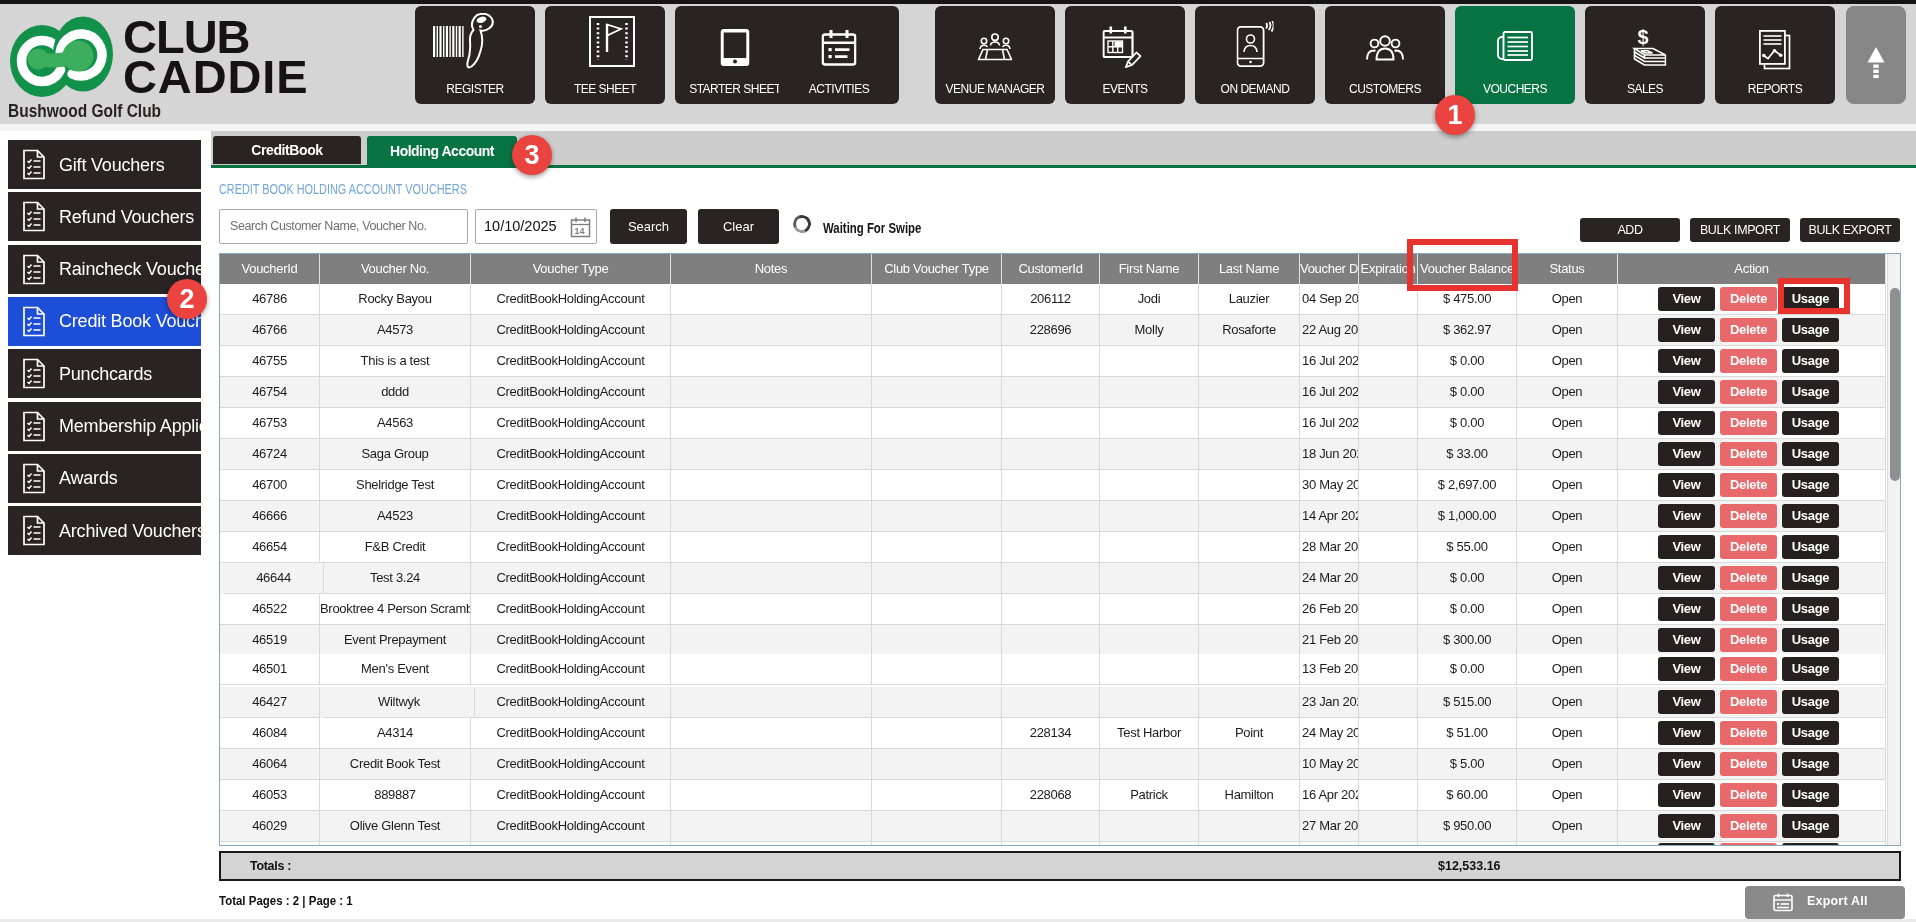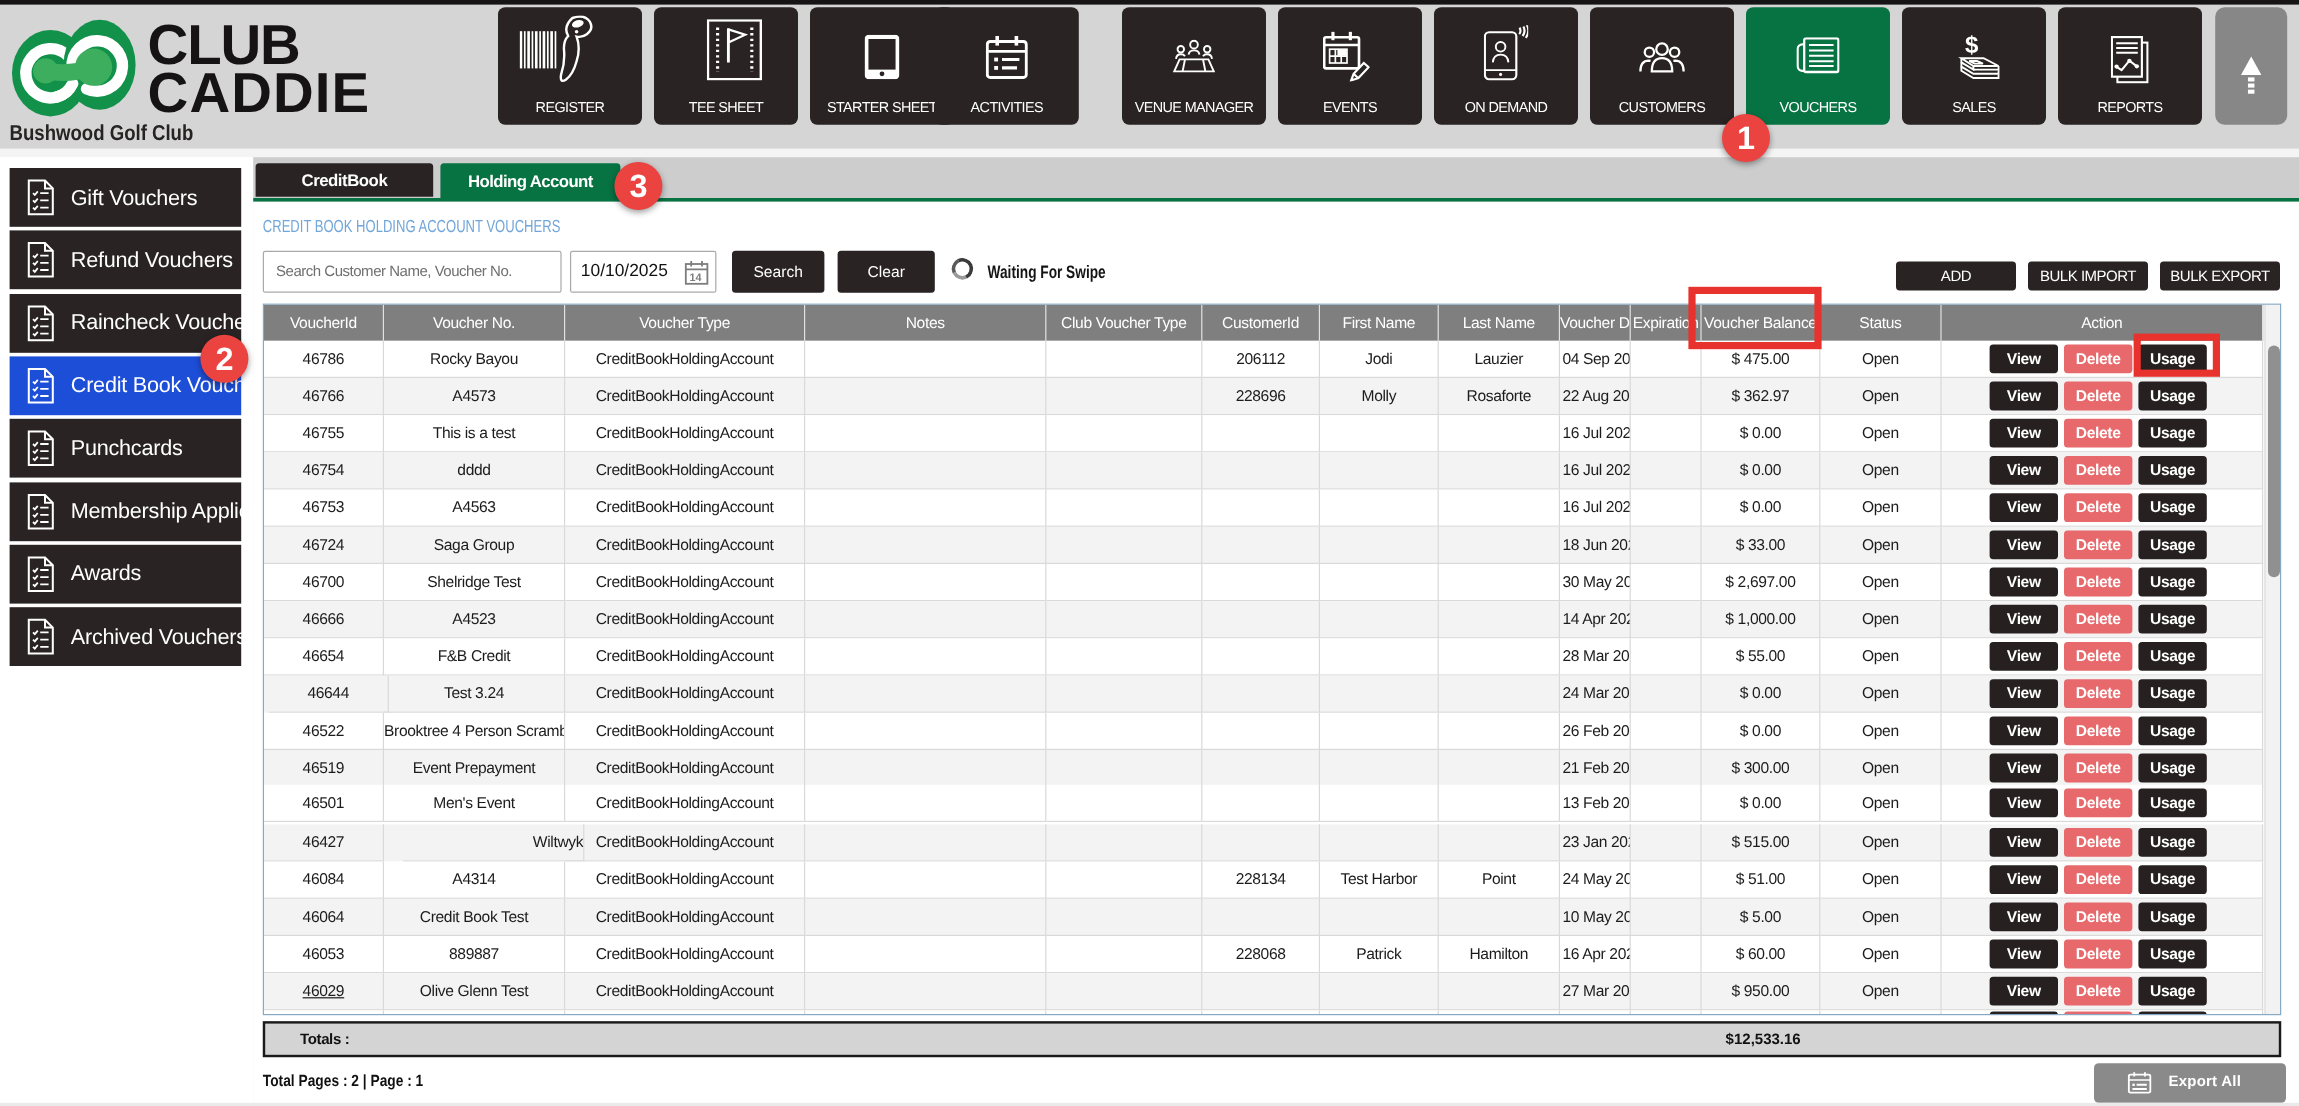--- a/index.html
+++ b/index.html
@@ -645,21 +645,21 @@
       <div class="td" style="left:1198px;width:99px;">$ 0.00</div>
       <div class="td" style="left:1297px;width:101px;">Open</div>
       <div class="td" style="left:1398px;width:268px;">
         <div class="abtn" style="left:40px;">View</div>
         <div class="abtn del" style="left:102px;">Delete</div>
         <div class="abtn" style="left:164px;">Usage</div>
       </div>
     </div>
     <div class="row alt" style="top:433px;">
       <div class="td" style="left:0px;width:100px;">46427</div>
-      <div class="td" style="left:116px;width:151px;text-align:right;">Wiltwyk</div>
+      <div class="td" style="left:104px;width:151px;">Wiltwyk</div>
       <div class="td" style="left:251px;width:200px;">CreditBookHoldingAccount</div>
       <div class="td" style="left:451px;width:201px;"></div>
       <div class="td" style="left:652px;width:130px;"></div>
       <div class="td" style="left:782px;width:98px;"></div>
       <div class="td" style="left:880px;width:99px;"></div>
       <div class="td" style="left:979px;width:101px;"></div>
       <div class="td lft" style="left:1080px;width:59px;">23 Jan 2024</div>
       <div class="td" style="left:1139px;width:59px;"></div>
       <div class="td" style="left:1198px;width:99px;">$ 515.00</div>
       <div class="td" style="left:1297px;width:101px;">Open</div>
@@ -720,21 +720,21 @@
       <div class="td" style="left:1139px;width:59px;"></div>
       <div class="td" style="left:1198px;width:99px;">$ 60.00</div>
       <div class="td" style="left:1297px;width:101px;">Open</div>
       <div class="td" style="left:1398px;width:268px;">
         <div class="abtn" style="left:40px;">View</div>
         <div class="abtn del" style="left:102px;">Delete</div>
         <div class="abtn" style="left:164px;">Usage</div>
       </div>
     </div>
     <div class="row alt" style="top:557px;">
-      <div class="td" style="left:0px;width:100px;text-decoration:underline;">46029</div>
+      <div class="td" style="left:0px;width:100px;">46029</div>
       <div class="td" style="left:100px;width:151px;">Olive Glenn Test</div>
       <div class="td" style="left:251px;width:200px;">CreditBookHoldingAccount</div>
       <div class="td" style="left:451px;width:201px;"></div>
       <div class="td" style="left:652px;width:130px;"></div>
       <div class="td" style="left:782px;width:98px;"></div>
       <div class="td" style="left:880px;width:99px;"></div>
       <div class="td" style="left:979px;width:101px;"></div>
       <div class="td lft" style="left:1080px;width:59px;">27 Mar 2023</div>
       <div class="td" style="left:1139px;width:59px;"></div>
       <div class="td" style="left:1198px;width:99px;">$ 950.00</div>

